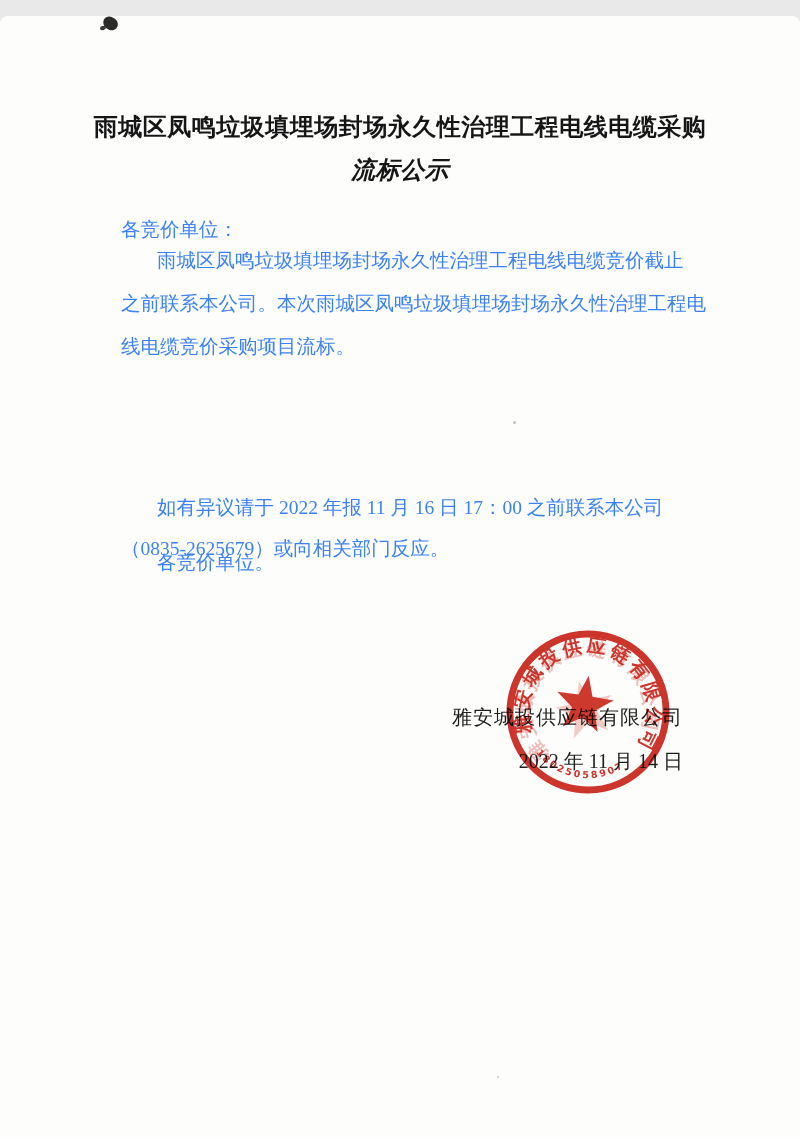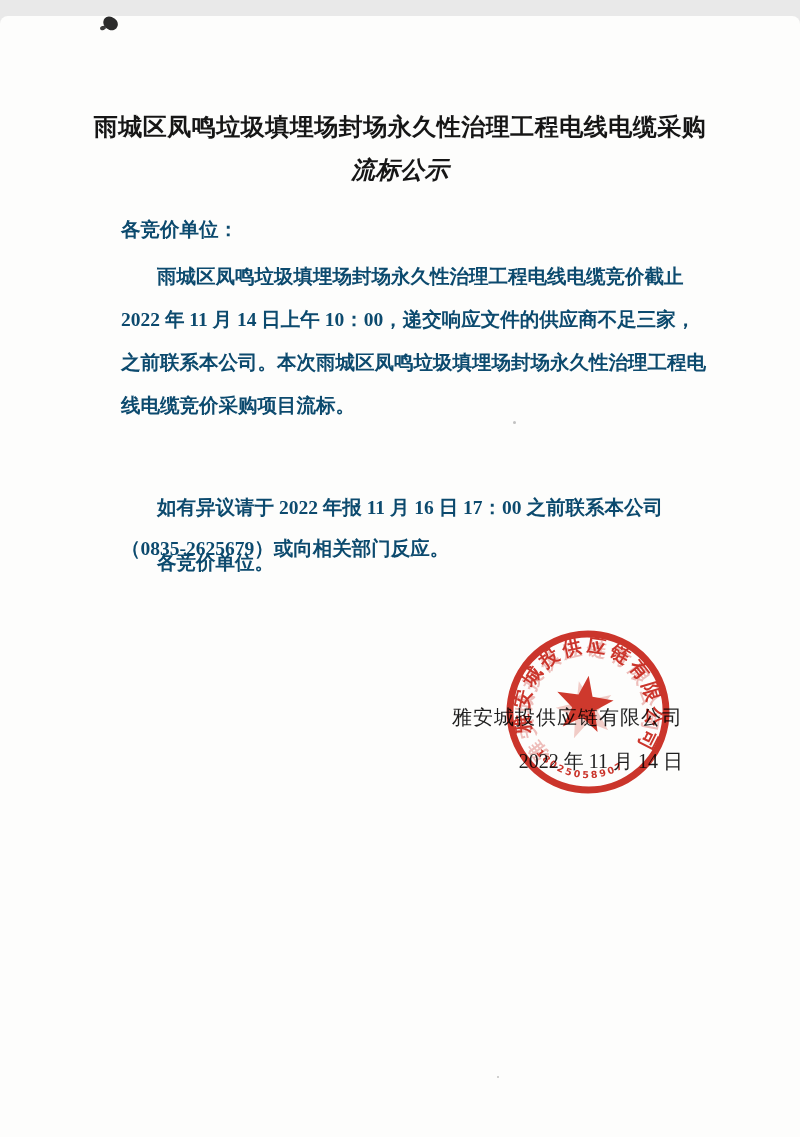--- a/index.html
+++ b/index.html
@@ -23,26 +23,25 @@
     line-height:30px;
     color:#161616;
     white-space:nowrap;
   }
   .t1{top:96px;}
   .t2{top:139px;font-style:italic;}
   
   .body-block{
     position:absolute;left:121px;
     font-size:19.5px;
-    color:#0c4a6e;
+    color:#3b82f6;
     white-space:nowrap;
-    font-weight:bold;
   }
   .salutation{top:202px;line-height:24px;}
-  .para1{top:239px;line-height:43px;}
+  .para1{top:223px;line-height:43px;}
   .para2{top:471px;line-height:41px;}
   .close-line{top:535px;line-height:24px;}
   .indent{text-indent:36px;}
   
   .sig-line{
     position:absolute;right:117px;
     font-size:20px;color:#1f1f1f;
     white-space:nowrap;text-align:right;
     line-height:22px;
   }
@@ -105,21 +104,20 @@
   <div class="speck speck-b"></div>
   <div class="bottom-shadow"></div>
 
   <div class="title-line t1">雨城区凤鸣垃圾填埋场封场永久性治理工程电线电缆采购</div>
   <div class="title-line t2">流标公示</div>
 
   <div class="body-block salutation">各竞价单位：</div>
 
   <div class="body-block para1">
     <div class="indent">雨城区凤鸣垃圾填埋场封场永久性治理工程电线电缆竞价截止</div>
-    <div>2022 年 11 月 14 日上午 10：00，递交响应文件的供应商不足三家，</div>
     <div>之前联系本公司。本次雨城区凤鸣垃圾填埋场封场永久性治理工程电</div>
     <div>线电缆竞价采购项目流标。</div>
   </div>
 
   <div class="body-block para2">
     <div class="indent">如有异议请于 2022 年报 11 月 16 日 17：00 之前联系本公司</div>
     <div>（0835-2625679）或向相关部门反应。</div>
   </div>
 
   <div class="body-block close-line indent">各竞价单位。</div>

